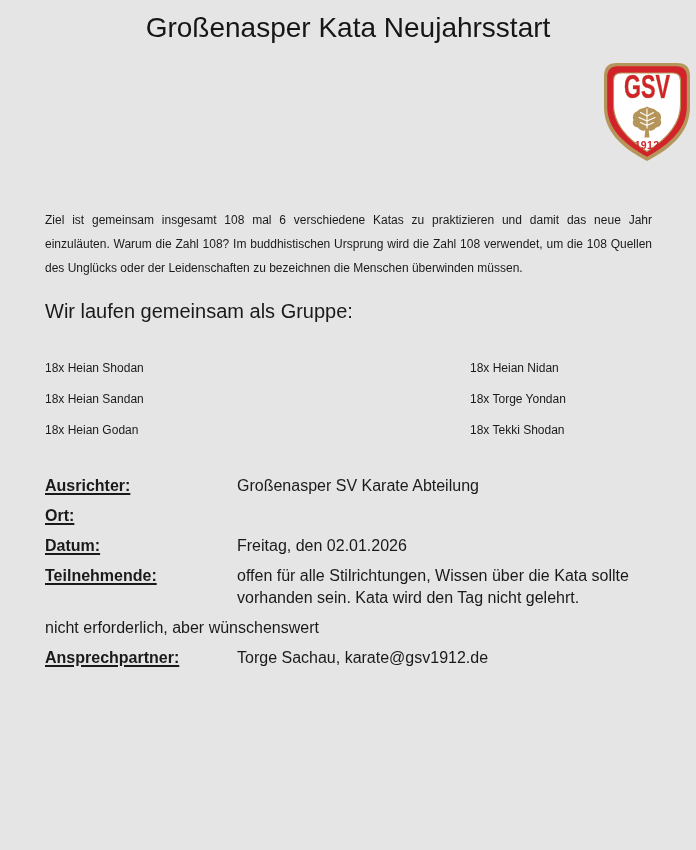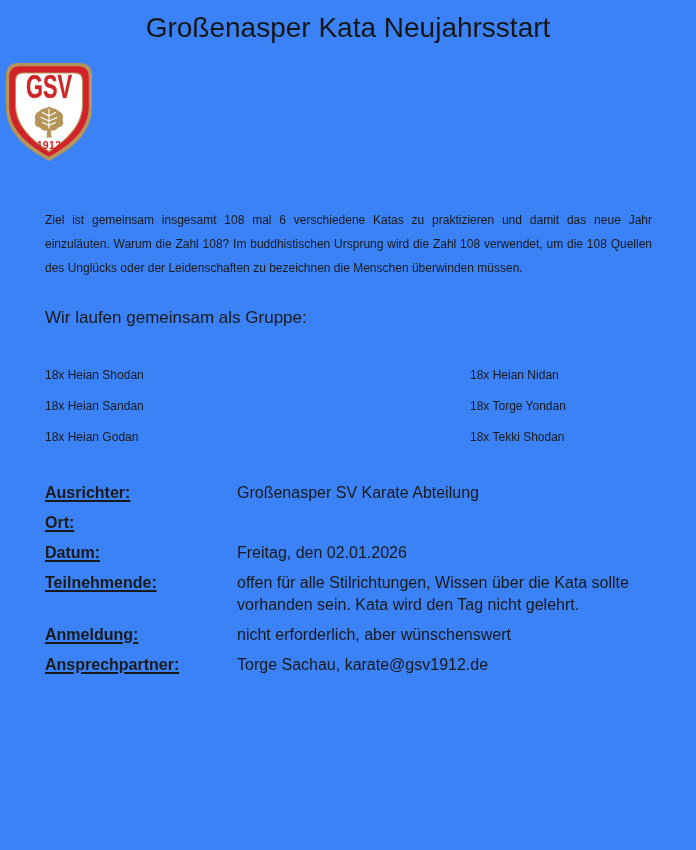--- a/index.html
+++ b/index.html
@@ -1,48 +1,48 @@
 <!DOCTYPE html>
 <html><head>
 <meta charset="utf-8">
 <style>
   * { margin: 0; padding: 0; box-sizing: border-box; }
   html, body { background: #ffffff; }
   .page {
     position: relative;
     width: 696px;
     height: 850px;
-    background: #3b82f6;
+    background: #e5e5e5;
     font-family: "Liberation Sans", sans-serif;
     color: #1a1a1a;
     overflow: hidden;
   }
   .title {
     margin-top: 10px;
     text-align: center;
     font-size: 28px;
     line-height: 36px;
     font-weight: 400;
     color: #161616;
   }
   .logo-wrap {
     margin-top: 16px;
-    text-align: left;
+    text-align: right;
     height: 100px;
   }
   .logo-wrap svg { display: inline-block; }
   .intro {
     margin: 46px 44px 0 45px;
     font-size: 12px;
     line-height: 24px;
     text-align: justify;
   }
   .group-line {
-    margin: 26px 45px 0 45px;
-    font-size: 17px;
+    margin: 19px 45px 0 45px;
+    font-size: 20px;
     line-height: 24px;
   }
   .kata-grid {
     margin: 34px 44px 0 45px;
     display: grid;
     grid-template-columns: 425px 1fr;
   }
   .kata-item {
     font-size: 12px;
     line-height: 23px;
@@ -139,21 +139,20 @@
 
 
 
       <div class="detail-row">
         <span class="detail-label">Teilnehmende:</span>
         <span class="detail-value">offen für alle Stilrichtungen, Wissen über die Kata sollte vorhanden sein. Kata wird den Tag nicht gelehrt.</span>
       </div>
 
 
       <div class="detail-row">
-        <span class="detail-label">Anmeldung:</span>
         <span class="detail-value">nicht erforderlich, aber wünschenswert</span>
       </div>
 
       <div class="detail-row">
         <span class="detail-label">Ansprechpartner:</span>
         <span class="detail-value">Torge Sachau, karate@gsv1912.de</span>
       </div>
     </div>
 
 </div>

